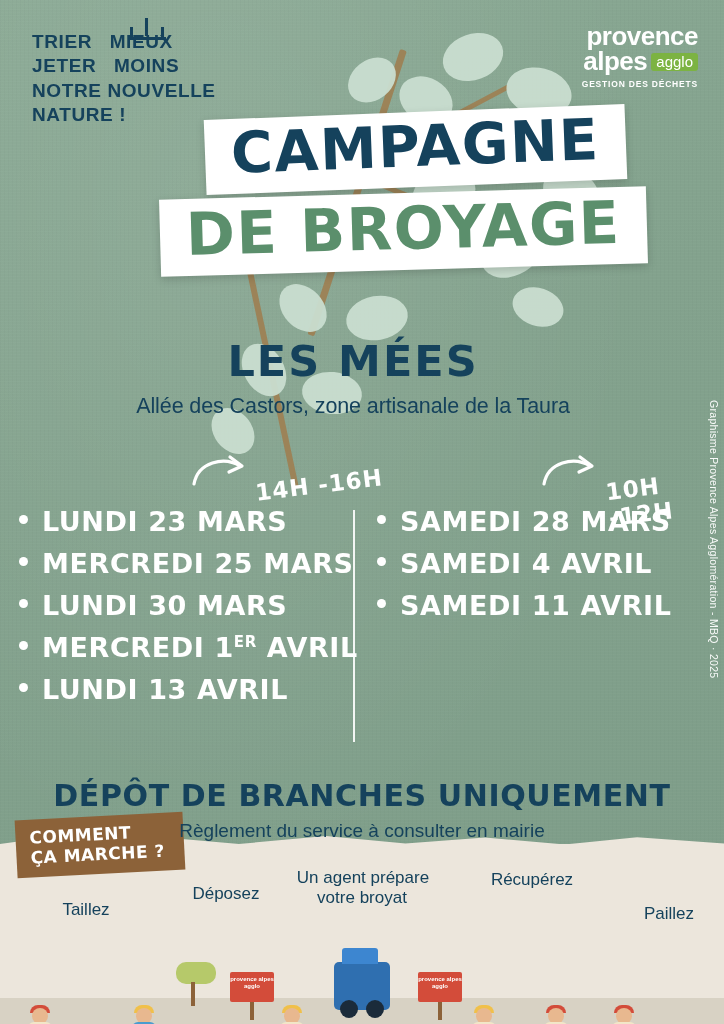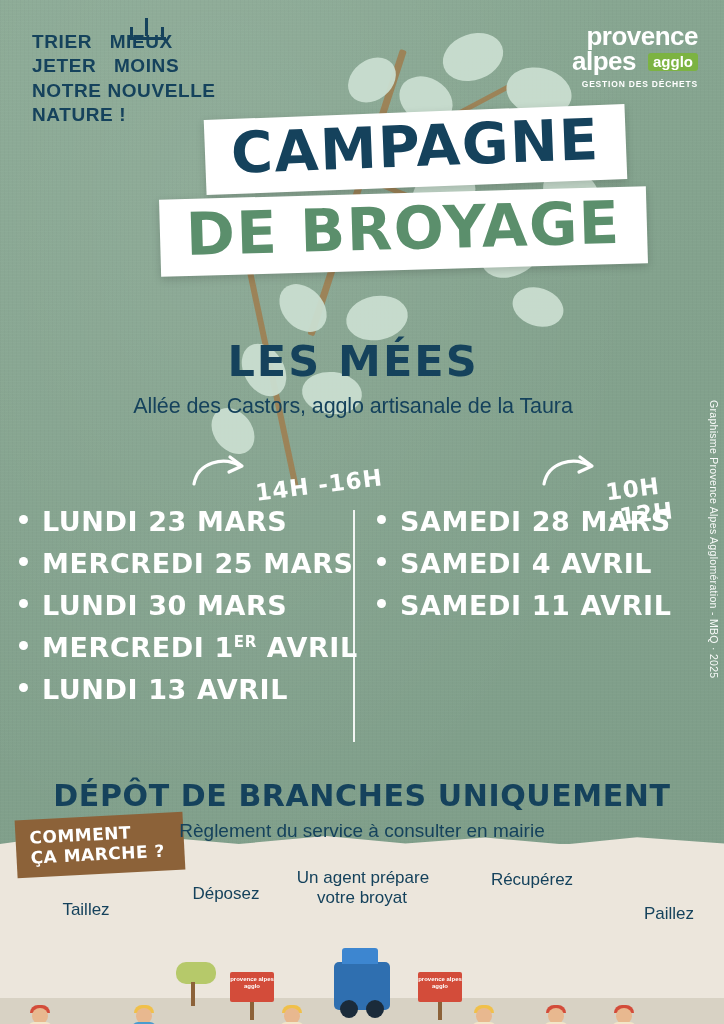--- a/index.html
+++ b/index.html
@@ -62,26 +62,26 @@
     text-align: right;
     z-index: 6;
   }
   .logo .l1, .logo .l2 {
     color: #ffffff;
     font-weight: bold;
     font-size: 26px;
     line-height: 0.98;
     letter-spacing: -0.5px;
   }
-  .logo .l2row { display: flex; align-items: center; justify-content: flex-start; gap: 12px; margin-left: 7px; }
+  .logo .l2row { display: flex; align-items: center; justify-content: flex-start; gap: 4px; margin-left: 7px; }
   .logo .agglo {
     background: #7cb342;
     color: #ffffff;
     font-size: 15px;
-    font-weight: bold;
+    font-weight: normal;
     padding: 1px 5px 2px;
     border-radius: 3px;
     line-height: 1;
   }
   .logo .sub {
     color: #ffffff;
     font-size: 8.5px;
     letter-spacing: 0.8px;
     margin-top: 4px;
     font-weight: bold;
@@ -341,21 +341,21 @@
     <div class="title-band band1">
       <span>CAMPAGNE</span>
     </div>
     <div class="title-band band2">
       <span>DE BROYAGE</span>
     </div>
   </div>
 
   <div class="place">
     <div class="city">LES MÉES</div>
-    <div class="addr">Allée des Castors, agglo artisanale de la Taura</div>
+    <div class="addr">Allée des Castors, zone artisanale de la Taura</div>
   </div>
 
   <div class="sched">
     <div class="hours-row">
       <div class="arrow left">
         <svg viewBox="0 0 58 34">
             <path d="M4 30 C 8 8, 34 2, 50 12" fill="none" stroke="#ffffff" stroke-width="3.2" stroke-linecap="round"></path>
             <path d="M40 3 L52 12 L39 18" fill="none" stroke="#ffffff" stroke-width="3.2" stroke-linecap="round" stroke-linejoin="round"></path>
           </svg>
       </div>

